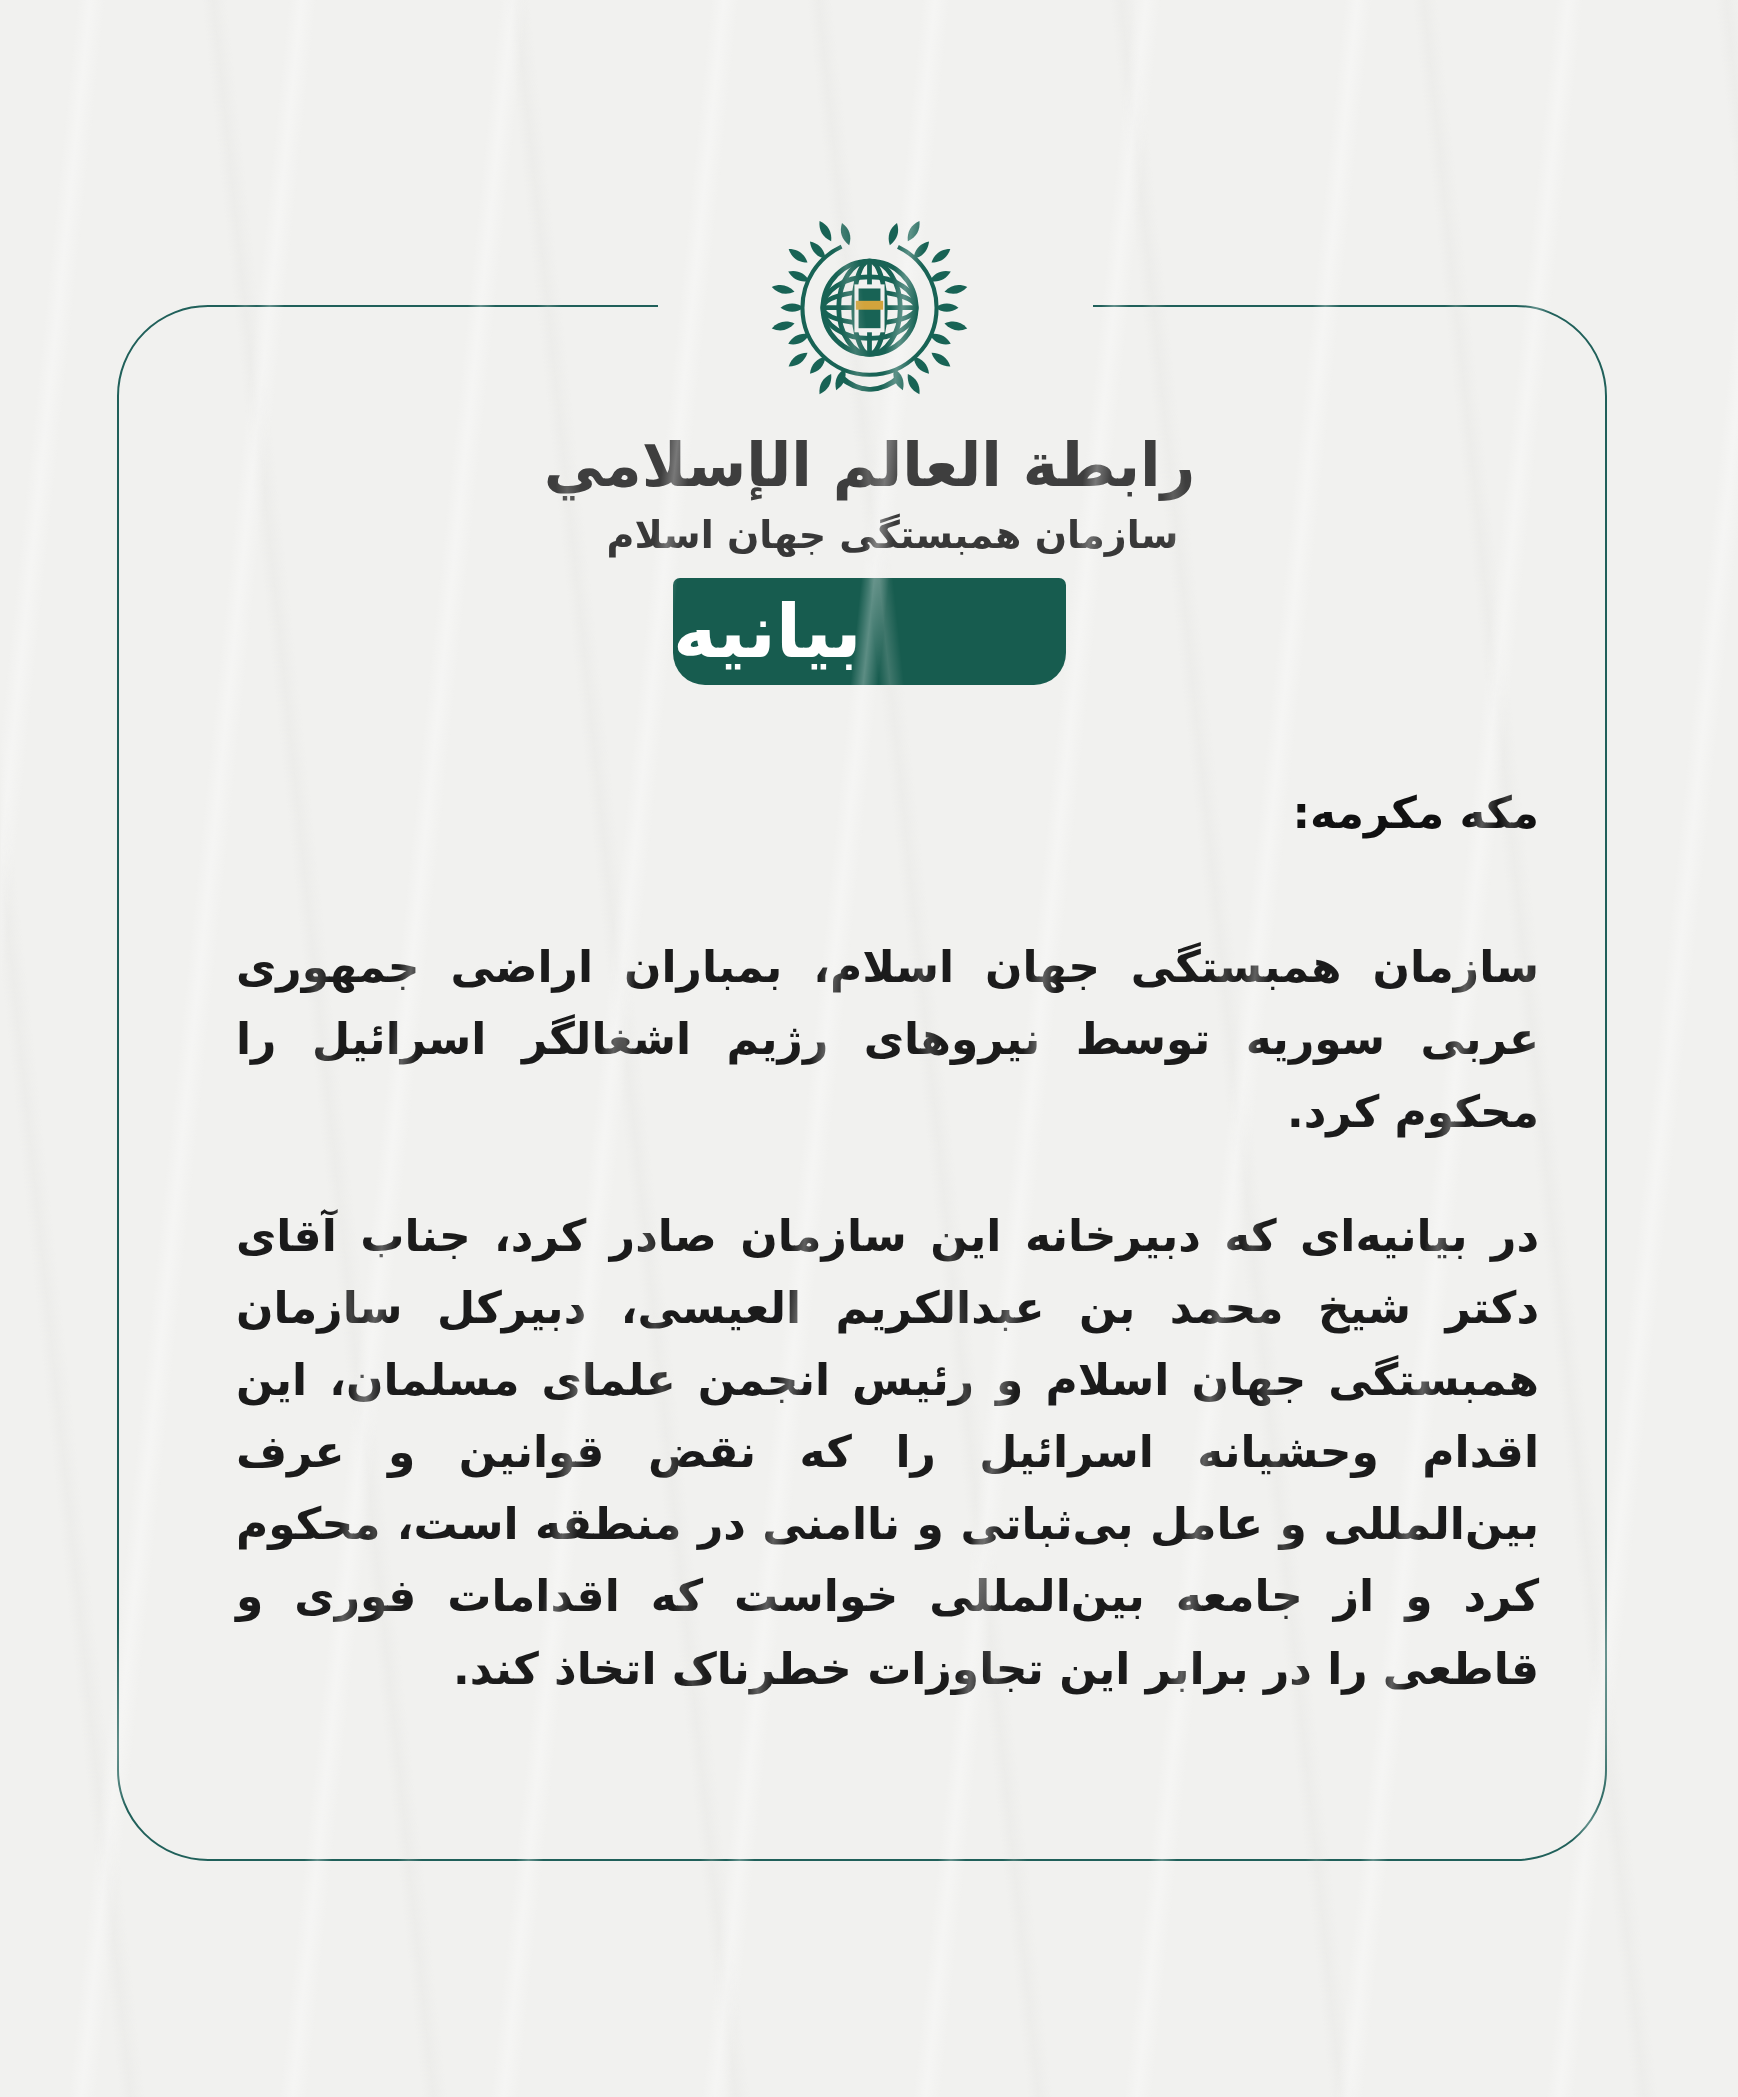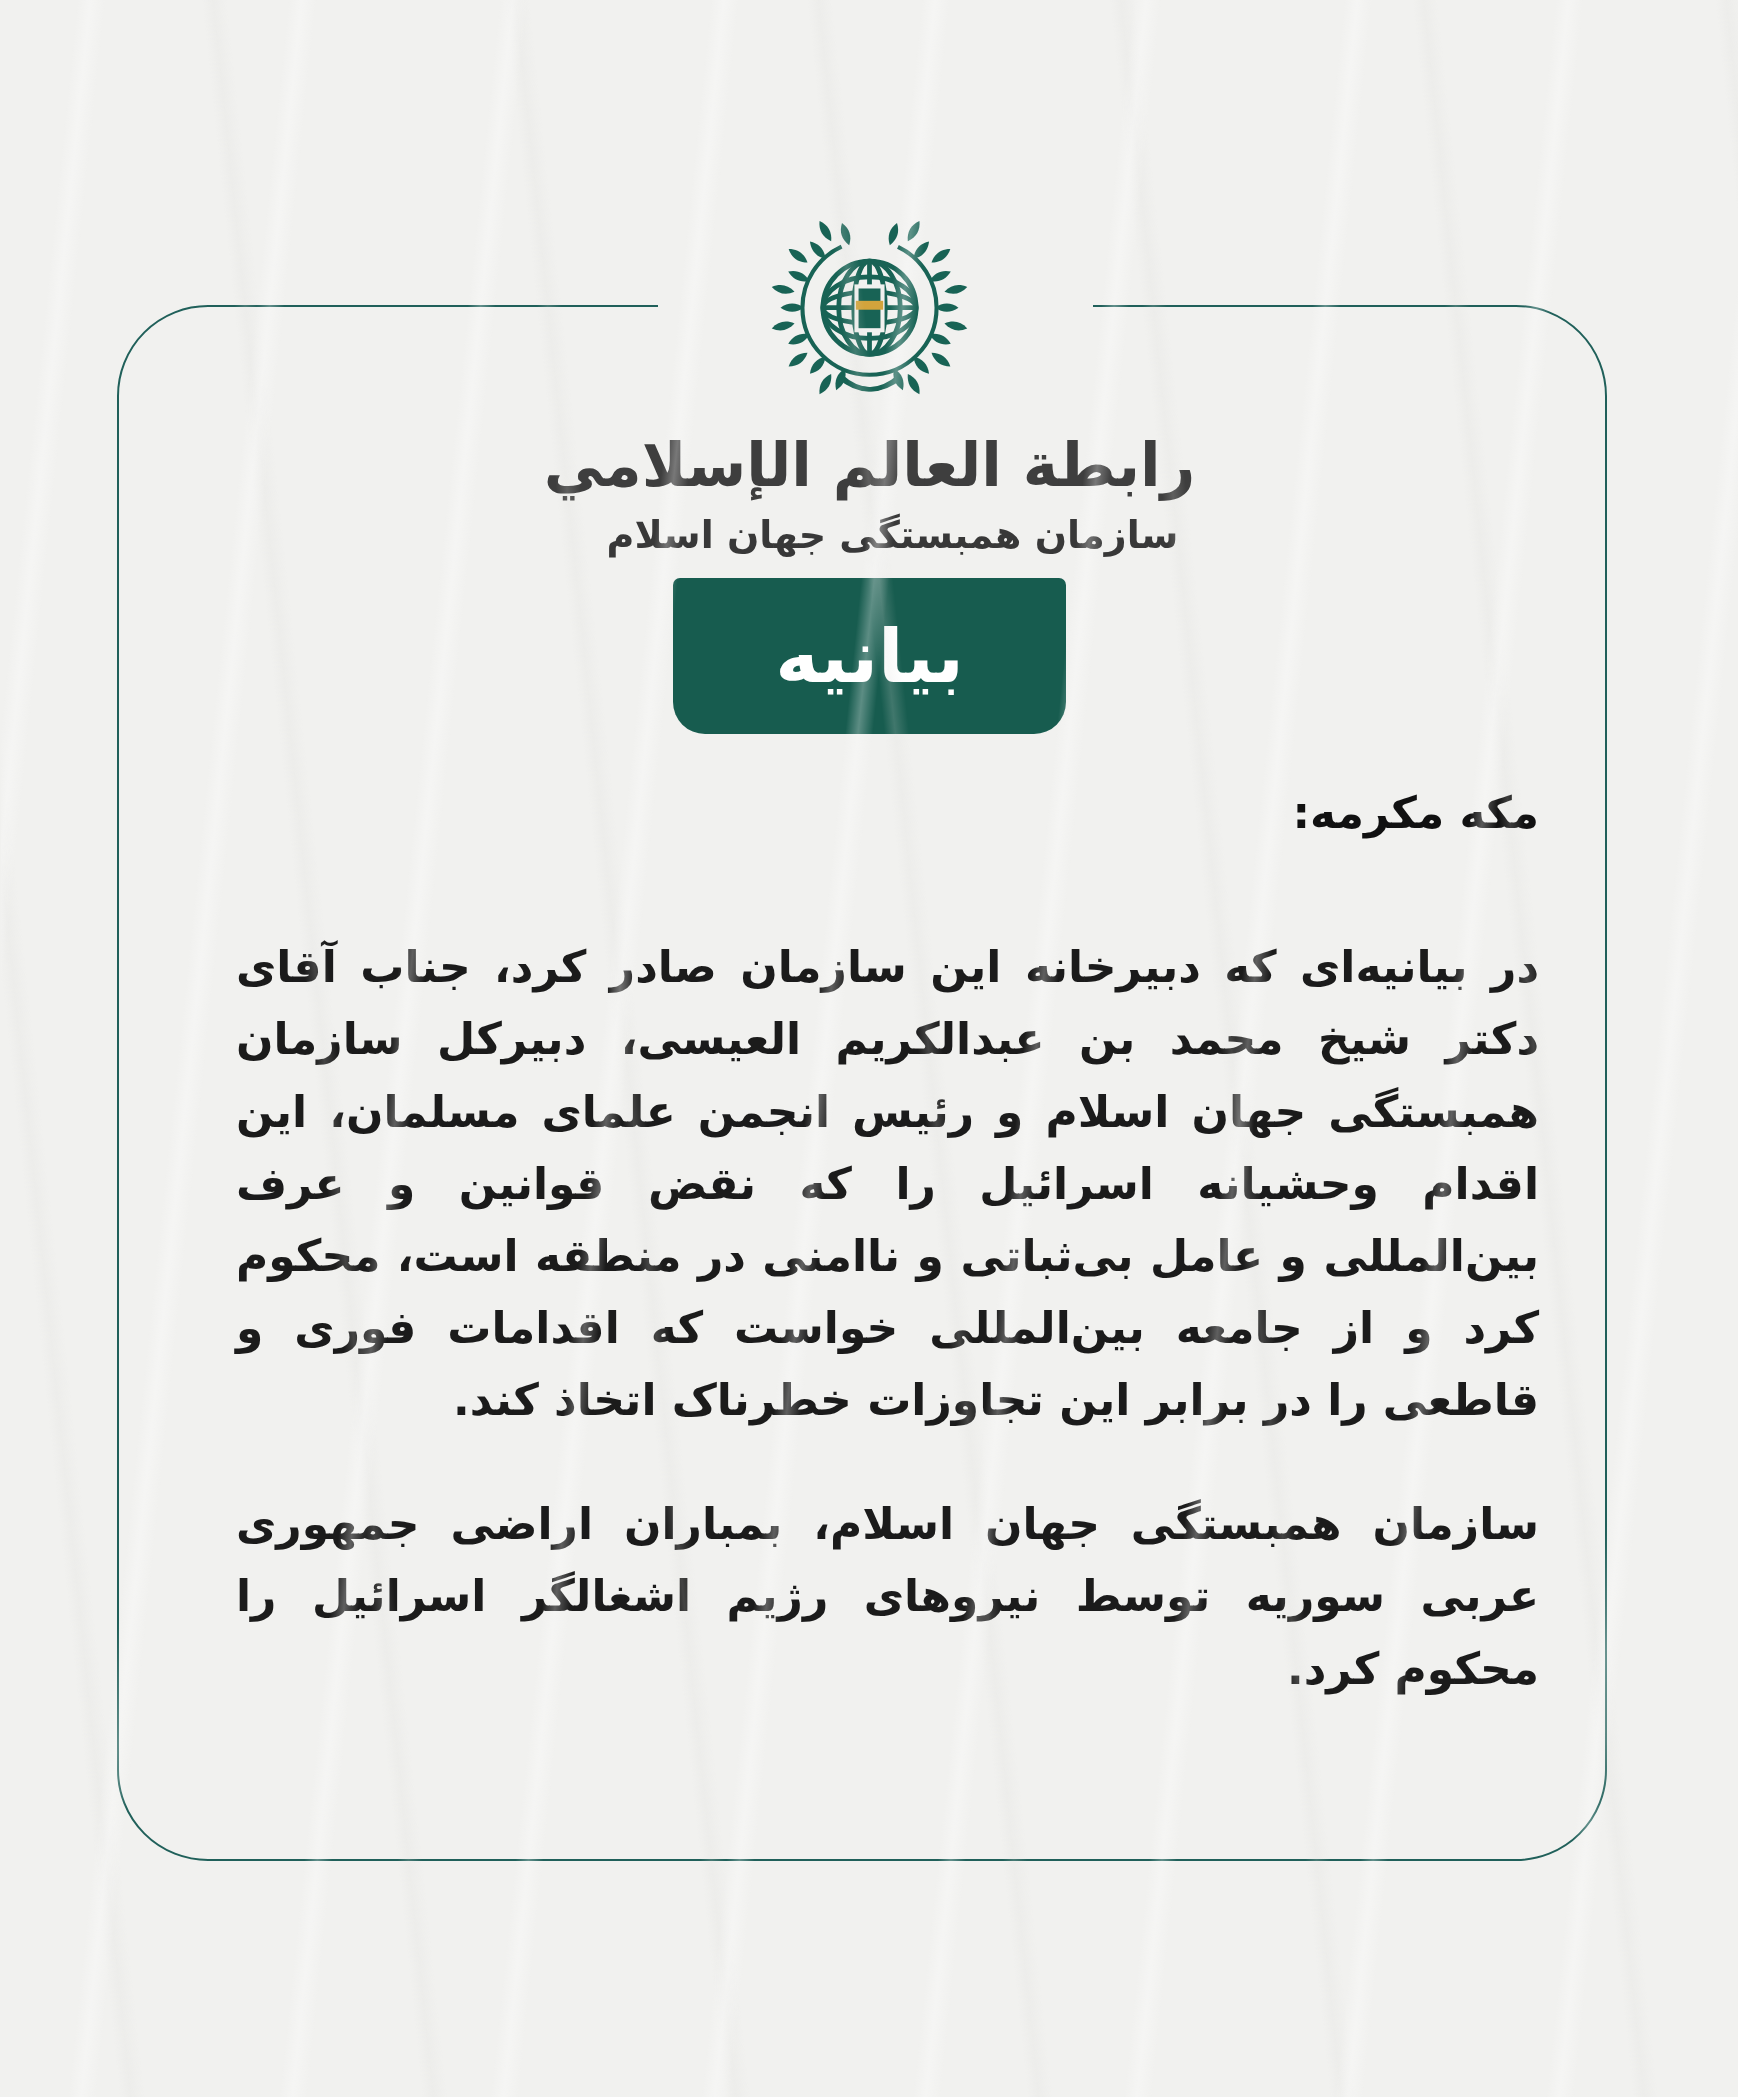--- a/index.html
+++ b/index.html
@@ -43,23 +43,23 @@
   .calligraphy{
     margin-top:4.2px;
     font-size:60px;font-weight:bold;color:#3e3e3e;
     letter-spacing:-1.4px;line-height:1.25;
   }
   .subtitle{
     margin-top:9.8px;
     font-size:38px;font-weight:bold;color:#383838;letter-spacing:0.7px;padding-left:46px;
   }
   .banner{
-    margin:21px auto 0;width:393px;height:156px;
+    margin:21px auto 0;width:393px;height:107px;
     background:#175C4F;border-radius:7px 7px 32px 32px;
-    display:flex;align-items:center;justify-content:center;
+    display:flex;align-items:center;justify-content:flex-end;
   }
   .banner span{color:#ffffff;font-size:74px;font-weight:bold;line-height:1;}
 
   .content{
     position:absolute;right:200px;left:236px;top:784px;z-index:3;
     color:#1c1c1c;
   }
   .dateline{
     margin:0 0 90px 0;
     font-size:44px;font-weight:bold;color:#111;
@@ -141,21 +141,21 @@
     <div class="subtitle" dir="rtl">سازمان همبستگی جهان اسلام</div>
 
     <div class="banner">
       <span>بیانیه</span>
     </div>
   </header>
 
   <main class="content" dir="rtl">
     <h2 class="dateline">مکه مکرمه:</h2>
 
+    <p>سازمان همبستگی جهان اسلام، بمباران اراضی جمهوری عربی سوریه توسط نیروهای رژیم اشغالگر اسرائیل را محکوم کرد.</p>
+
     <p>در بیانیه‌ای که دبیرخانه این سازمان صادر کرد، جناب آقای دکتر شیخ محمد بن عبدالکریم العیسی، دبیرکل سازمان همبستگی جهان اسلام و رئیس انجمن علمای مسلمان، این اقدام وحشیانه اسرائیل را که نقض قوانین و عرف بین‌المللی و عامل بی‌ثباتی و ناامنی در منطقه است، محکوم کرد و از جامعه بین‌المللی خواست که اقدامات فوری و قاطعی را در برابر این تجاوزات خطرناک اتخاذ کند.</p>
-
-    <p>سازمان همبستگی جهان اسلام، بمباران اراضی جمهوری عربی سوریه توسط نیروهای رژیم اشغالگر اسرائیل را محکوم کرد.</p>
 
   </main>
 
   <div class="texture"></div>
 </div>
 
 
 </body></html>

